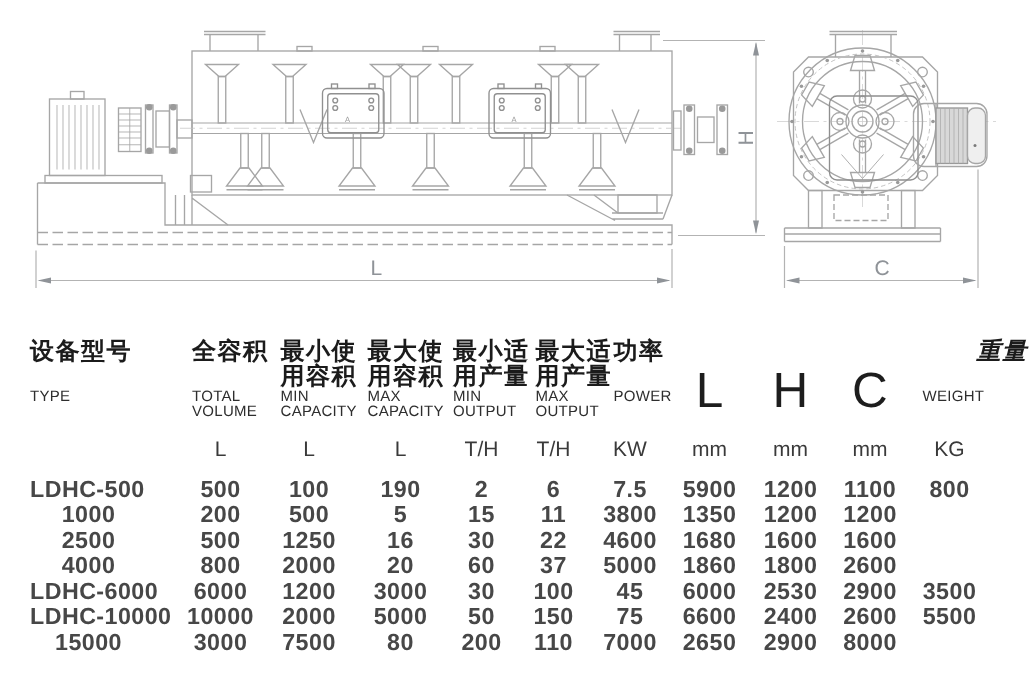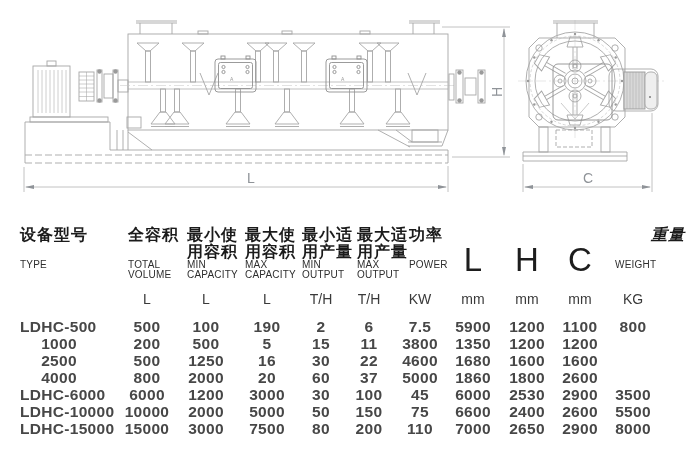--- a/index.html
+++ b/index.html
@@ -449,21 +449,20 @@
           <div class="cell">5000</div>
           <div class="cell">50</div>
           <div class="cell">150</div>
           <div class="cell">75</div>
           <div class="cell">6600</div>
           <div class="cell">2400</div>
           <div class="cell">2600</div>
           <div class="cell">5500</div>
         </div>
         <div class="grid data-row">
-          <div class="cell model">LDHC-15000</div>
           <div class="cell">15000</div>
           <div class="cell">3000</div>
           <div class="cell">7500</div>
           <div class="cell">80</div>
           <div class="cell">200</div>
           <div class="cell">110</div>
           <div class="cell">7000</div>
           <div class="cell">2650</div>
           <div class="cell">2900</div>
           <div class="cell">8000</div>

